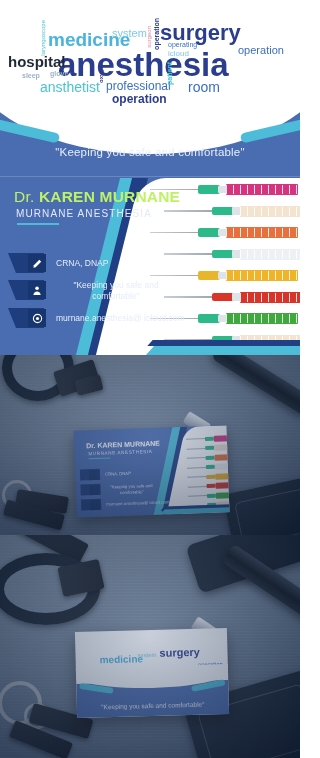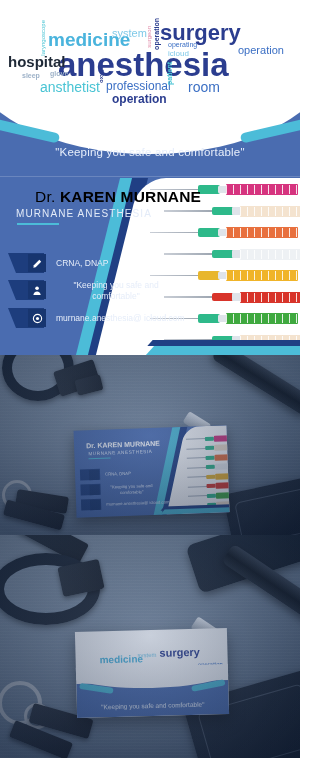--- a/index.html
+++ b/index.html
@@ -183,21 +183,21 @@
     border-radius: 1px;
   }
   .syr-ticks {
     position: absolute; left: 0; top: 1px; width: 100%; height: 9px;
     background-image: repeating-linear-gradient(90deg, rgba(255,255,255,.85) 0 1px, transparent 1px 7px);
   }
 
   
   .card-name {
     position: absolute; top: 76px; left: 14px;
-    color: #000000; font-size: 15.5px; font-weight: bold; letter-spacing: .2px; margin-left: 21px;
+    color: #bef264; font-size: 15.5px; font-weight: bold; letter-spacing: .2px;
   }
   .card-name .pre { font-weight: normal; }
   .card-sub {
     position: absolute; top: 96px; left: 16px;
     color: #e3ebf8; font-size: 10px; letter-spacing: 1.1px;
   }
   .card-rule {
     position: absolute; top: 111px; left: 17px;
     width: 42px; height: 2px; background: #4cbcd8;
   }

